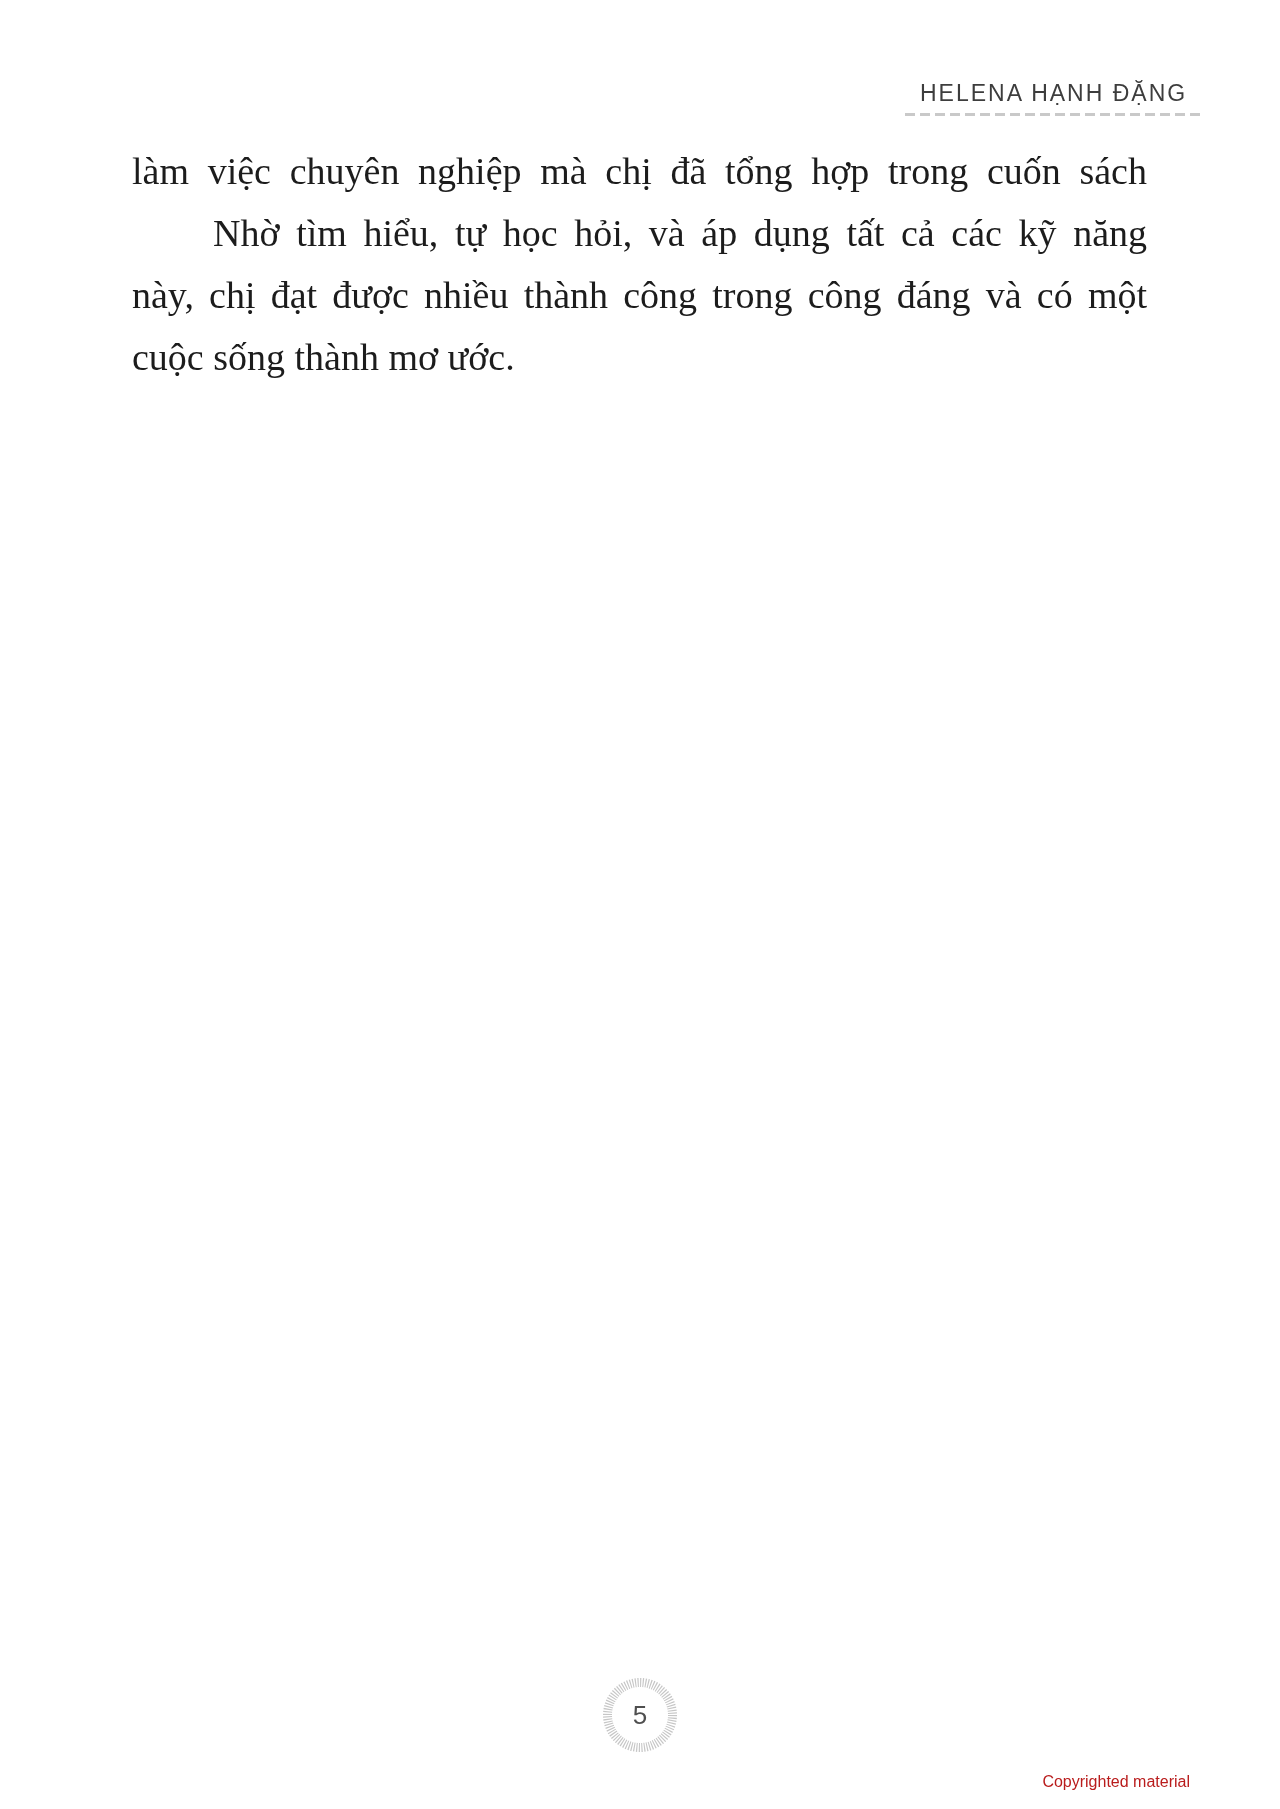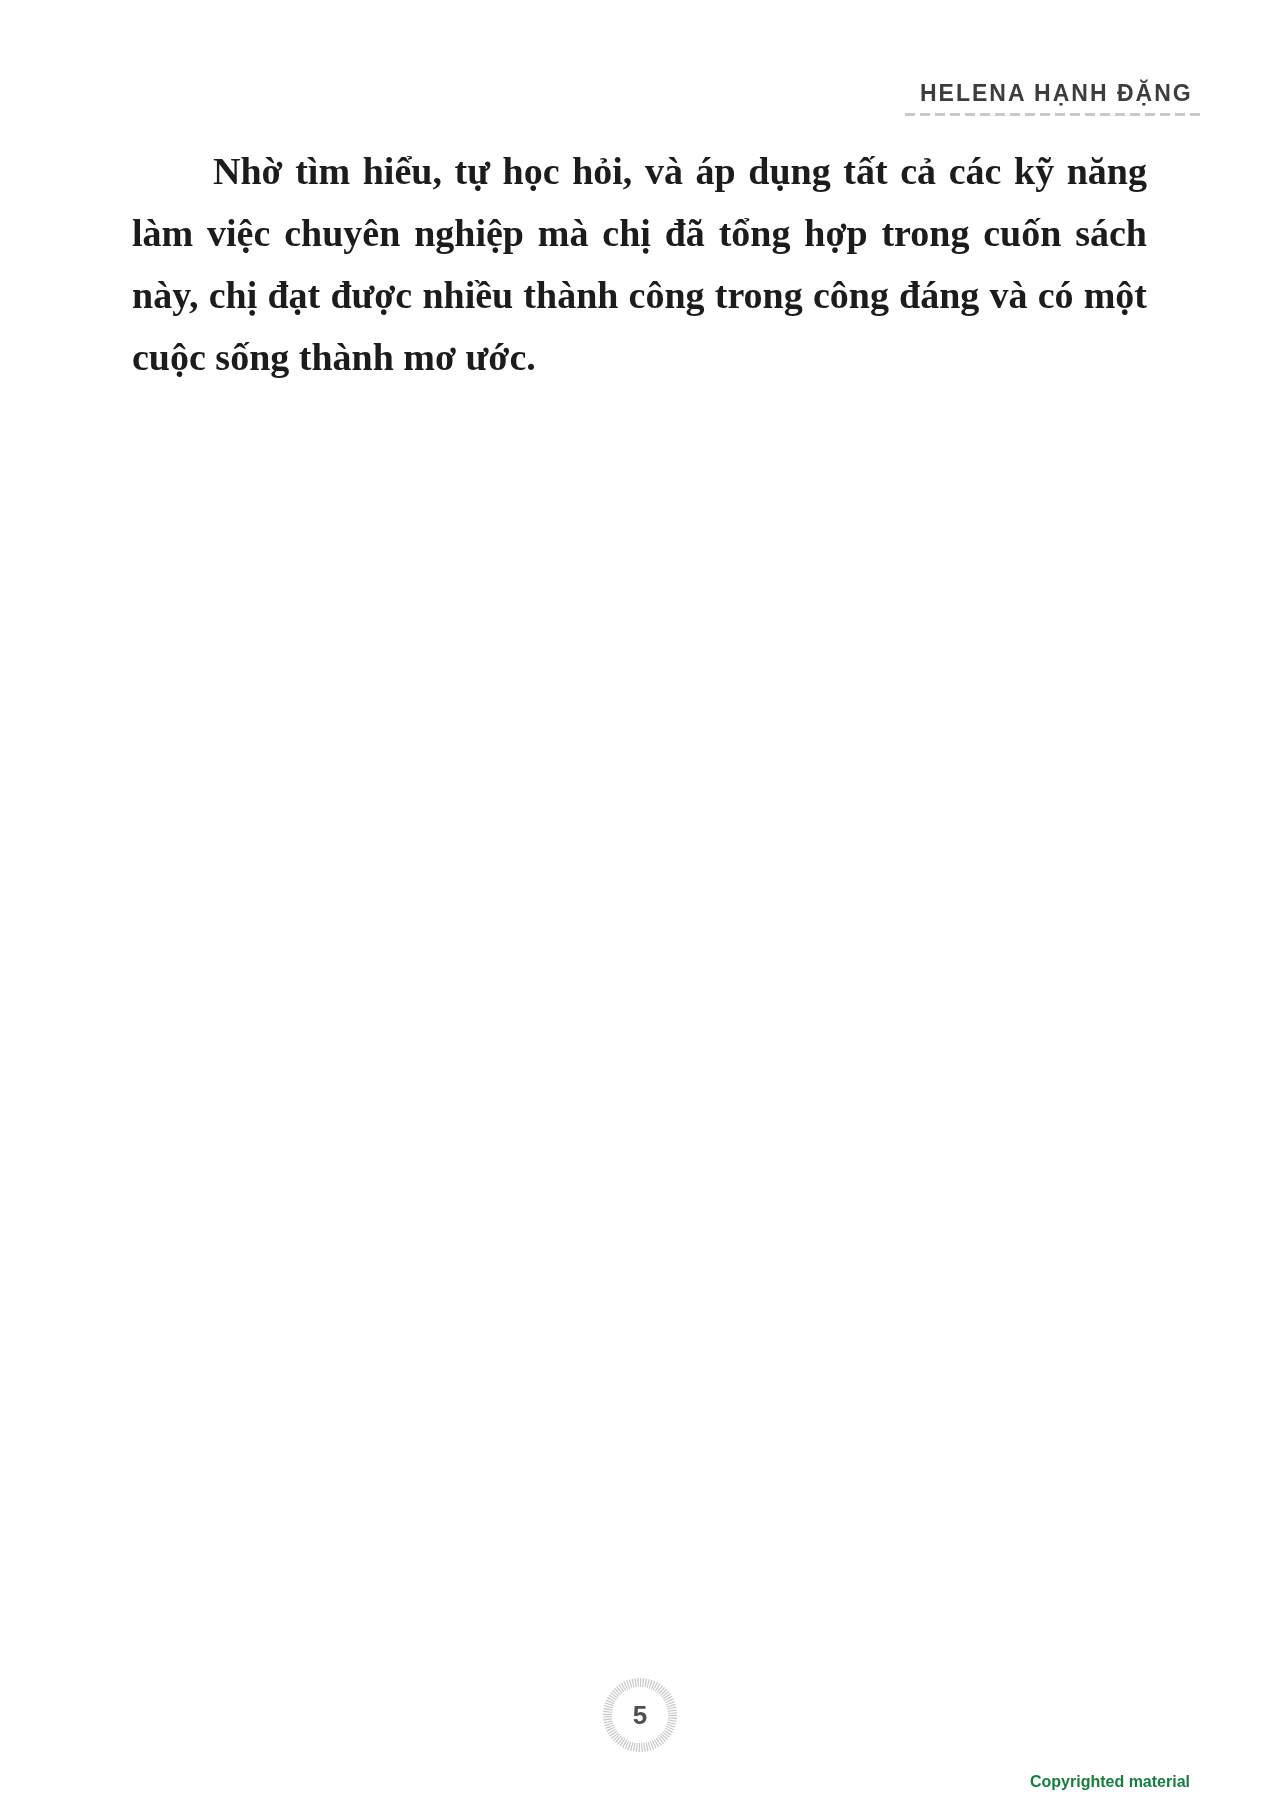--- a/index.html
+++ b/index.html
@@ -4,21 +4,20 @@
 <style>
   * { margin: 0; padding: 0; box-sizing: border-box; }
   html, body { background: #ffffff; }
   .page {
     position: relative;
     width: 1203px;
     height: 1809px;
     background: #ffffff;
     overflow: hidden;
     font-family: "Liberation Serif", serif;
-    font-weight: bold;
   }
 
   
   .running-head {
     position: absolute;
     top: 82px;
     left: 920px;
     font-family: "Liberation Sans", sans-serif;
     font-size: 23px;
     line-height: 23px;
@@ -75,35 +74,35 @@
     color: #4f4f4f;
   }
 
   
   .copyright {
     position: absolute;
     top: 1773px;
     right: 13px;
     font-family: "Liberation Sans", sans-serif;
     font-size: 16px;
-    color: #15803d;
+    color: #b91c1c;
     white-space: nowrap;
   }
 </style>
 </head>
 <body>
 
 <div class="page">
 
   <div class="running-head">HELENA HẠNH ĐẶNG</div>
   <div class="head-rule"></div>
 
   <div class="body-text">
+    <div class="line justified">làm việc chuyên nghiệp mà chị đã tổng hợp trong cuốn sách</div>
     <div class="line first justified">Nhờ tìm hiểu, tự học hỏi, và áp dụng tất cả các kỹ năng</div>
-    <div class="line justified">làm việc chuyên nghiệp mà chị đã tổng hợp trong cuốn sách</div>
     <div class="line justified">này, chị đạt được nhiều thành công trong công đáng và có một</div>
     <div class="line">cuộc sống thành mơ ước.</div>
   </div>
 
   <div class="page-number-ornament">
     <svg width="74" height="74" viewBox="0 0 74 74">
 
       <circle cx="37" cy="37" r="32.5" fill="none" stroke="#c6c6c6" stroke-width="9" stroke-dasharray="1.15 1.4"></circle>
     </svg>
     <div class="page-number">5</div>

